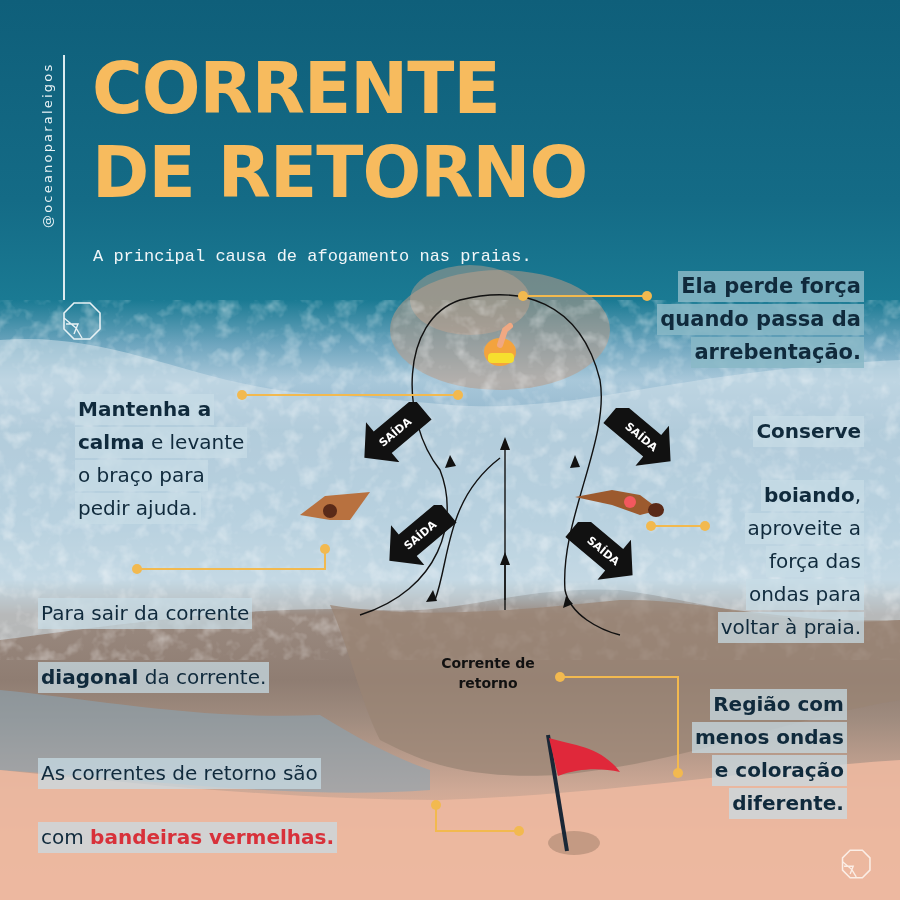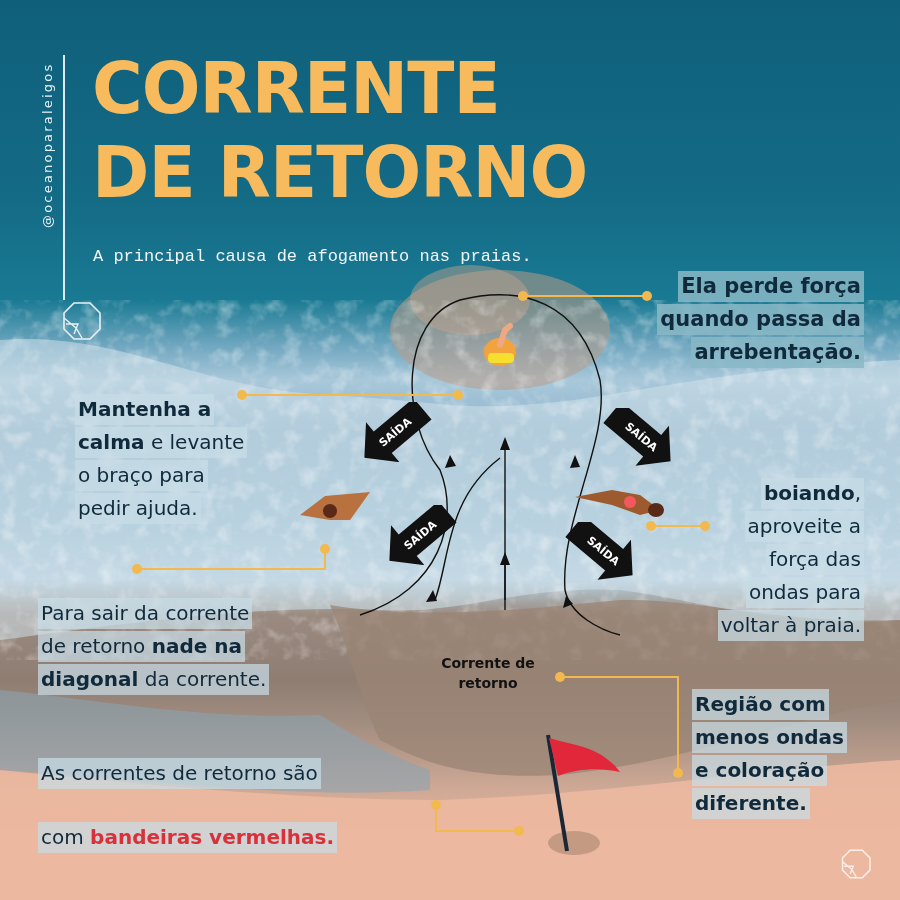--- a/index.html
+++ b/index.html
@@ -160,41 +160,41 @@
   </div>
 
   <div class="tb" style="left:48px;top:393px;margin-left:27px;">
     <span class="ln"><span class="b">Mantenha a</span></span><br>
     <span class="ln"><span class="b">calma</span><span> e levante</span></span><br>
     <span class="ln">o braço para</span><br>
     <span class="ln">pedir ajuda.</span>
   </div>
 
   <div class="tb right" style="right:36px;top:415px;">
-    <br>
+    <span class="ln b">Conserve</span><br>
     <br>
     <span class="ln"><span class="b">boiando</span><span>,</span></span><br>
     <span class="ln">aproveite a</span><br>
     <span class="ln">força das</span><br>
     <span class="ln">ondas para</span><br>
     <span class="ln">voltar à praia.</span>
   </div>
 
   <div class="tb" style="left:38px;top:597px;">
     <span class="ln">Para sair da corrente</span><br>
-    <span class="ln"><span>de retorno </span><span class="b">nade na</span></span><br>
+    <br>
     <span class="ln"><span class="b">diagonal</span><span> da corrente.</span></span>
   </div>
 
   <div class="lbl-corrente">
     <span>Corrente de</span><br>
     <span>retorno</span>
   </div>
 
-  <div class="tb" style="left:692px;top:688px;font-weight:bold;">
+  <div class="tb" style="left:692px;top:688px;font-weight:bold;text-align:right;">
     <span class="ln">Região com</span><br>
     <span class="ln">menos ondas</span><br>
     <span class="ln">e coloração</span><br>
     <span class="ln">diferente.</span>
   </div>
 
   <div class="tb" style="left:38px;top:757px;">
     <span class="ln">As correntes de retorno são</span><br>
     <br>
     <span class="ln"><span>com </span><span class="red">bandeiras vermelhas.</span></span>

